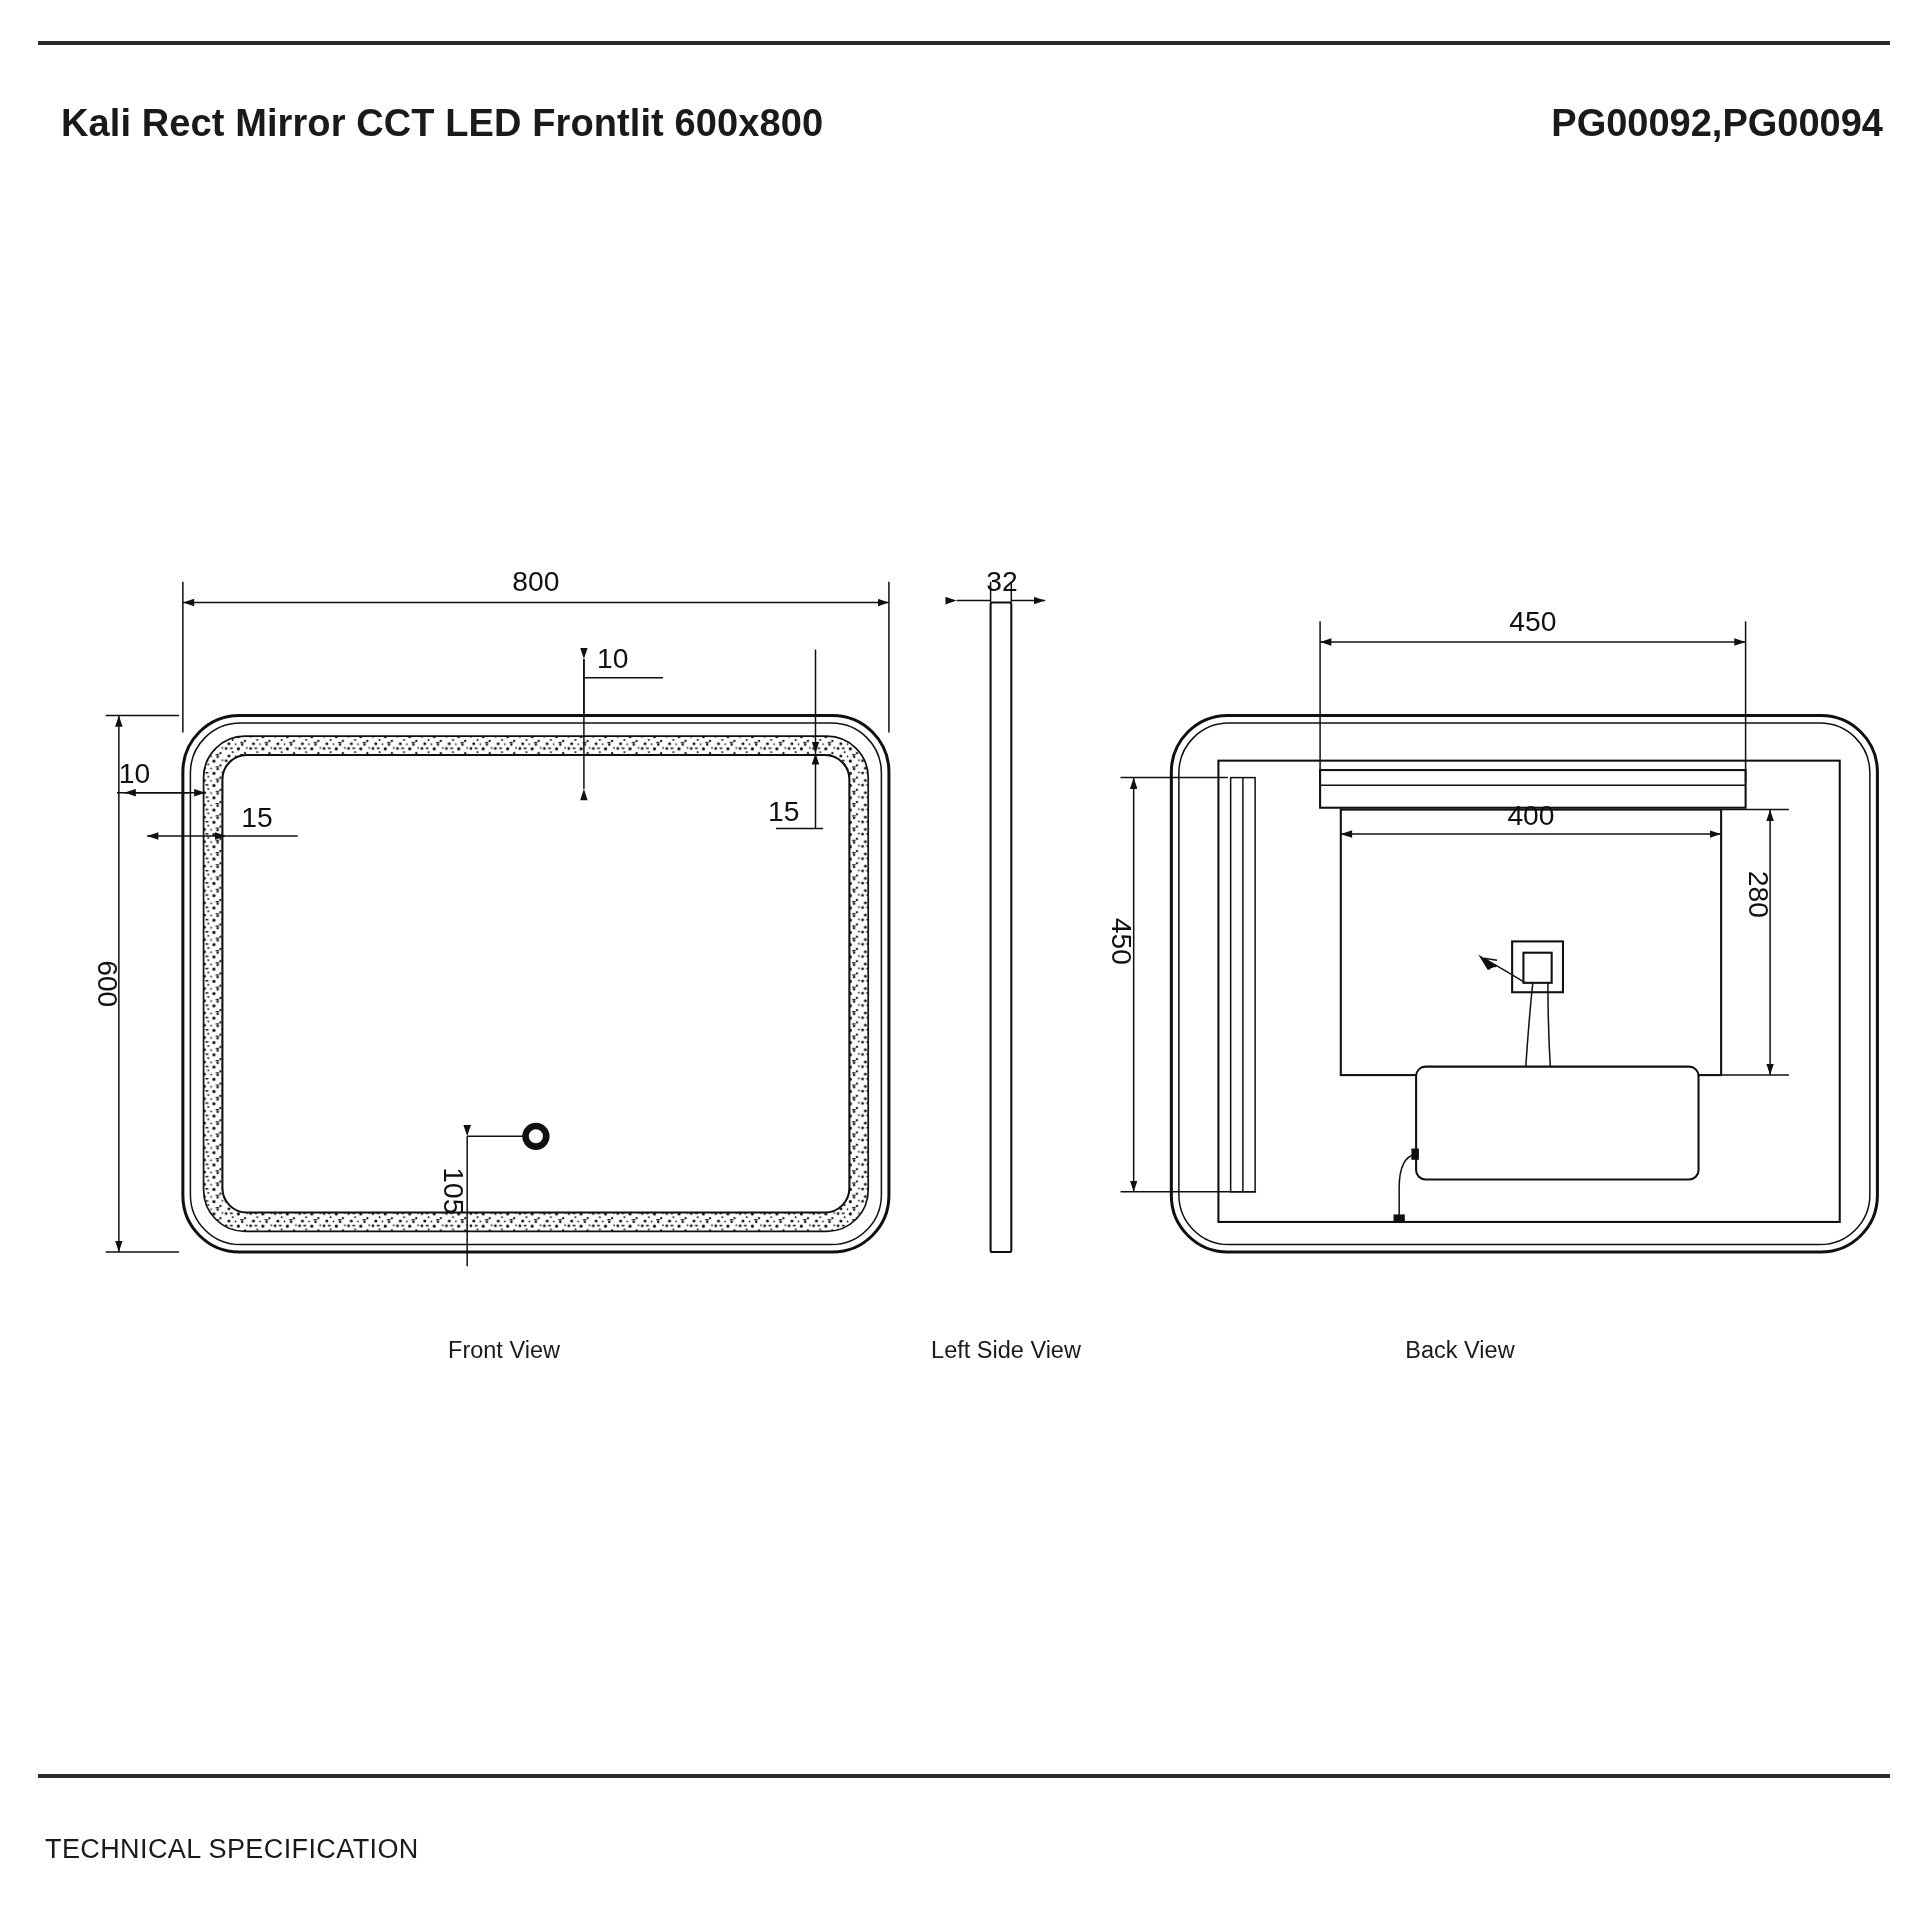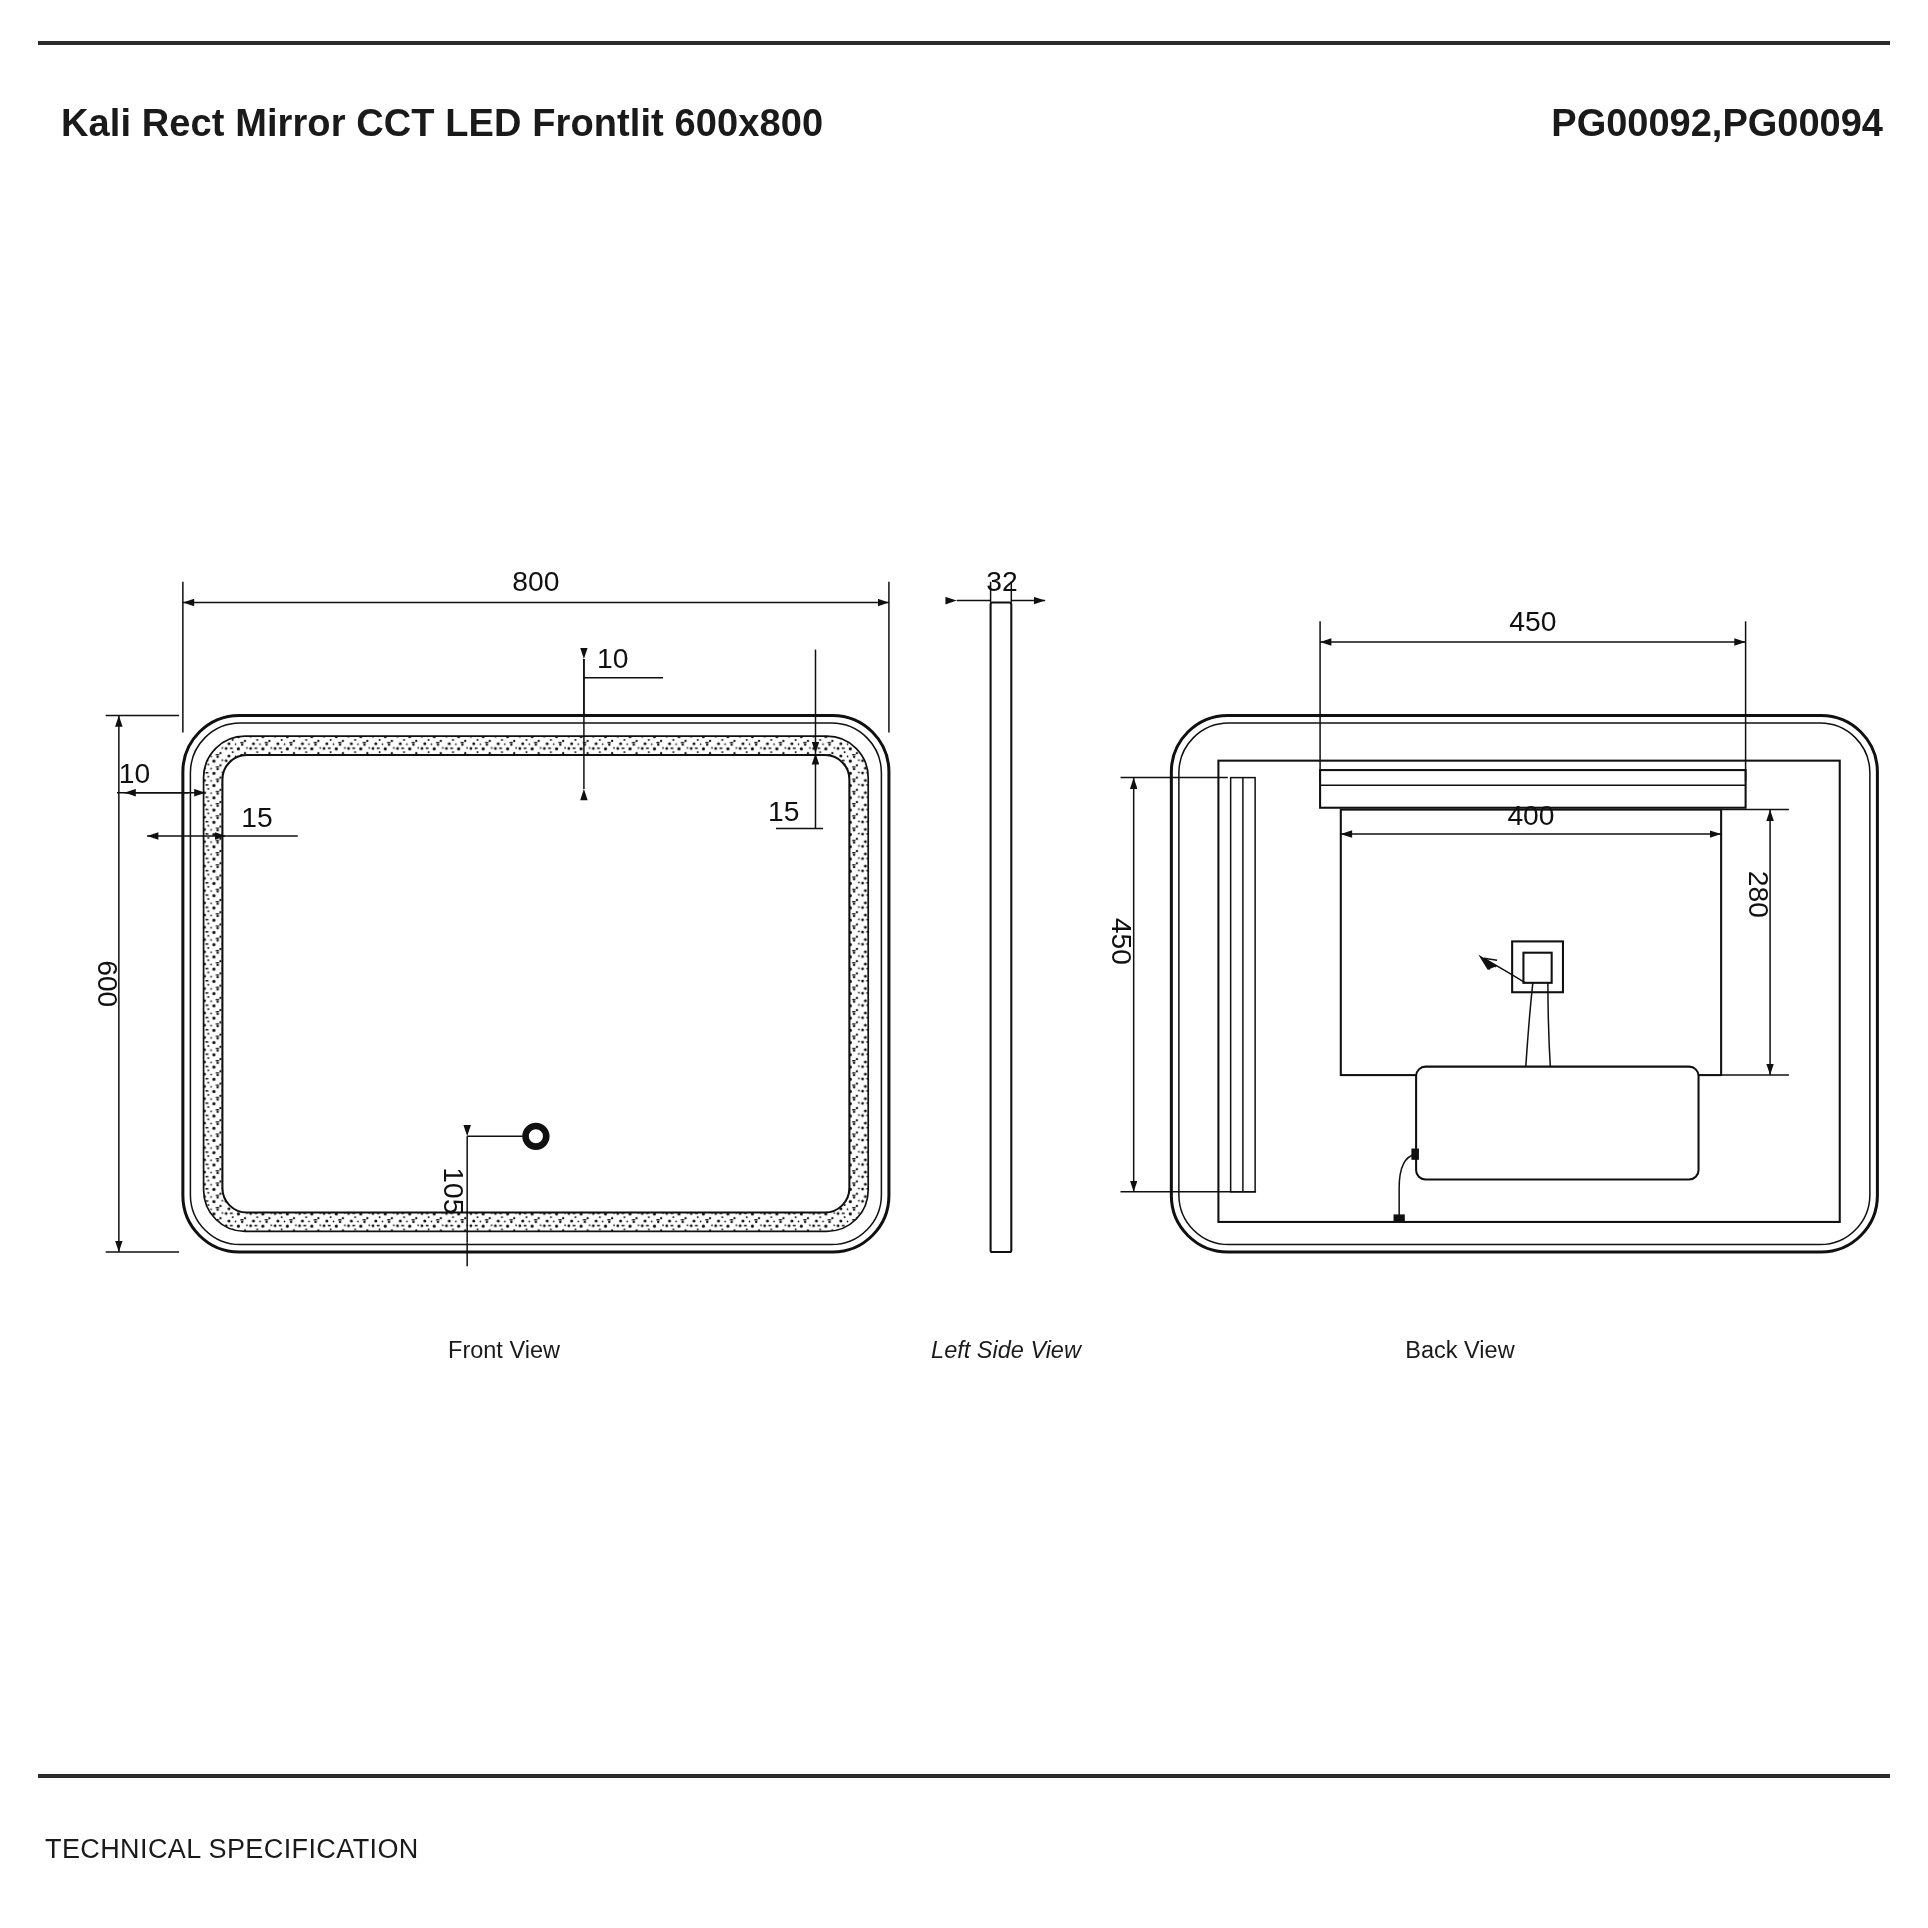--- a/index.html
+++ b/index.html
@@ -71,21 +71,21 @@
 
   <div class="rule-top"></div>
   <div class="rule-bottom"></div>
 
   <div class="title">Kali Rect Mirror CCT LED Frontlit 600x800</div>
   <div class="codes">PG00092,PG00094</div>
 
   <div class="foot-left">TECHNICAL SPECIFICATION</div>
 
   <div class="caption" style="left:504px;top:1337px;text-align:right;">Front View</div>
-  <div class="caption" style="left:1006px;top:1337px;font-style:italic;">Left Side View</div>
+  <div class="caption" style="left:1006px;top:1337px;">Left Side View</div>
   <div class="caption" style="left:1460px;top:1337px;">Back View</div>
 
   <div class="svgwrap">
   <svg width="1928" height="1928" viewBox="0 0 2048 2048" xmlns="http://www.w3.org/2000/svg">
     <defs>
 
       <pattern id="speck" width="26" height="13" patternUnits="userSpaceOnUse">
         <rect width="26" height="13" fill="#ffffff"></rect>
         <circle cx="2" cy="2" r="1.5" fill="#111"></circle>
         <circle cx="9" cy="6" r="1.1" fill="#111"></circle>

